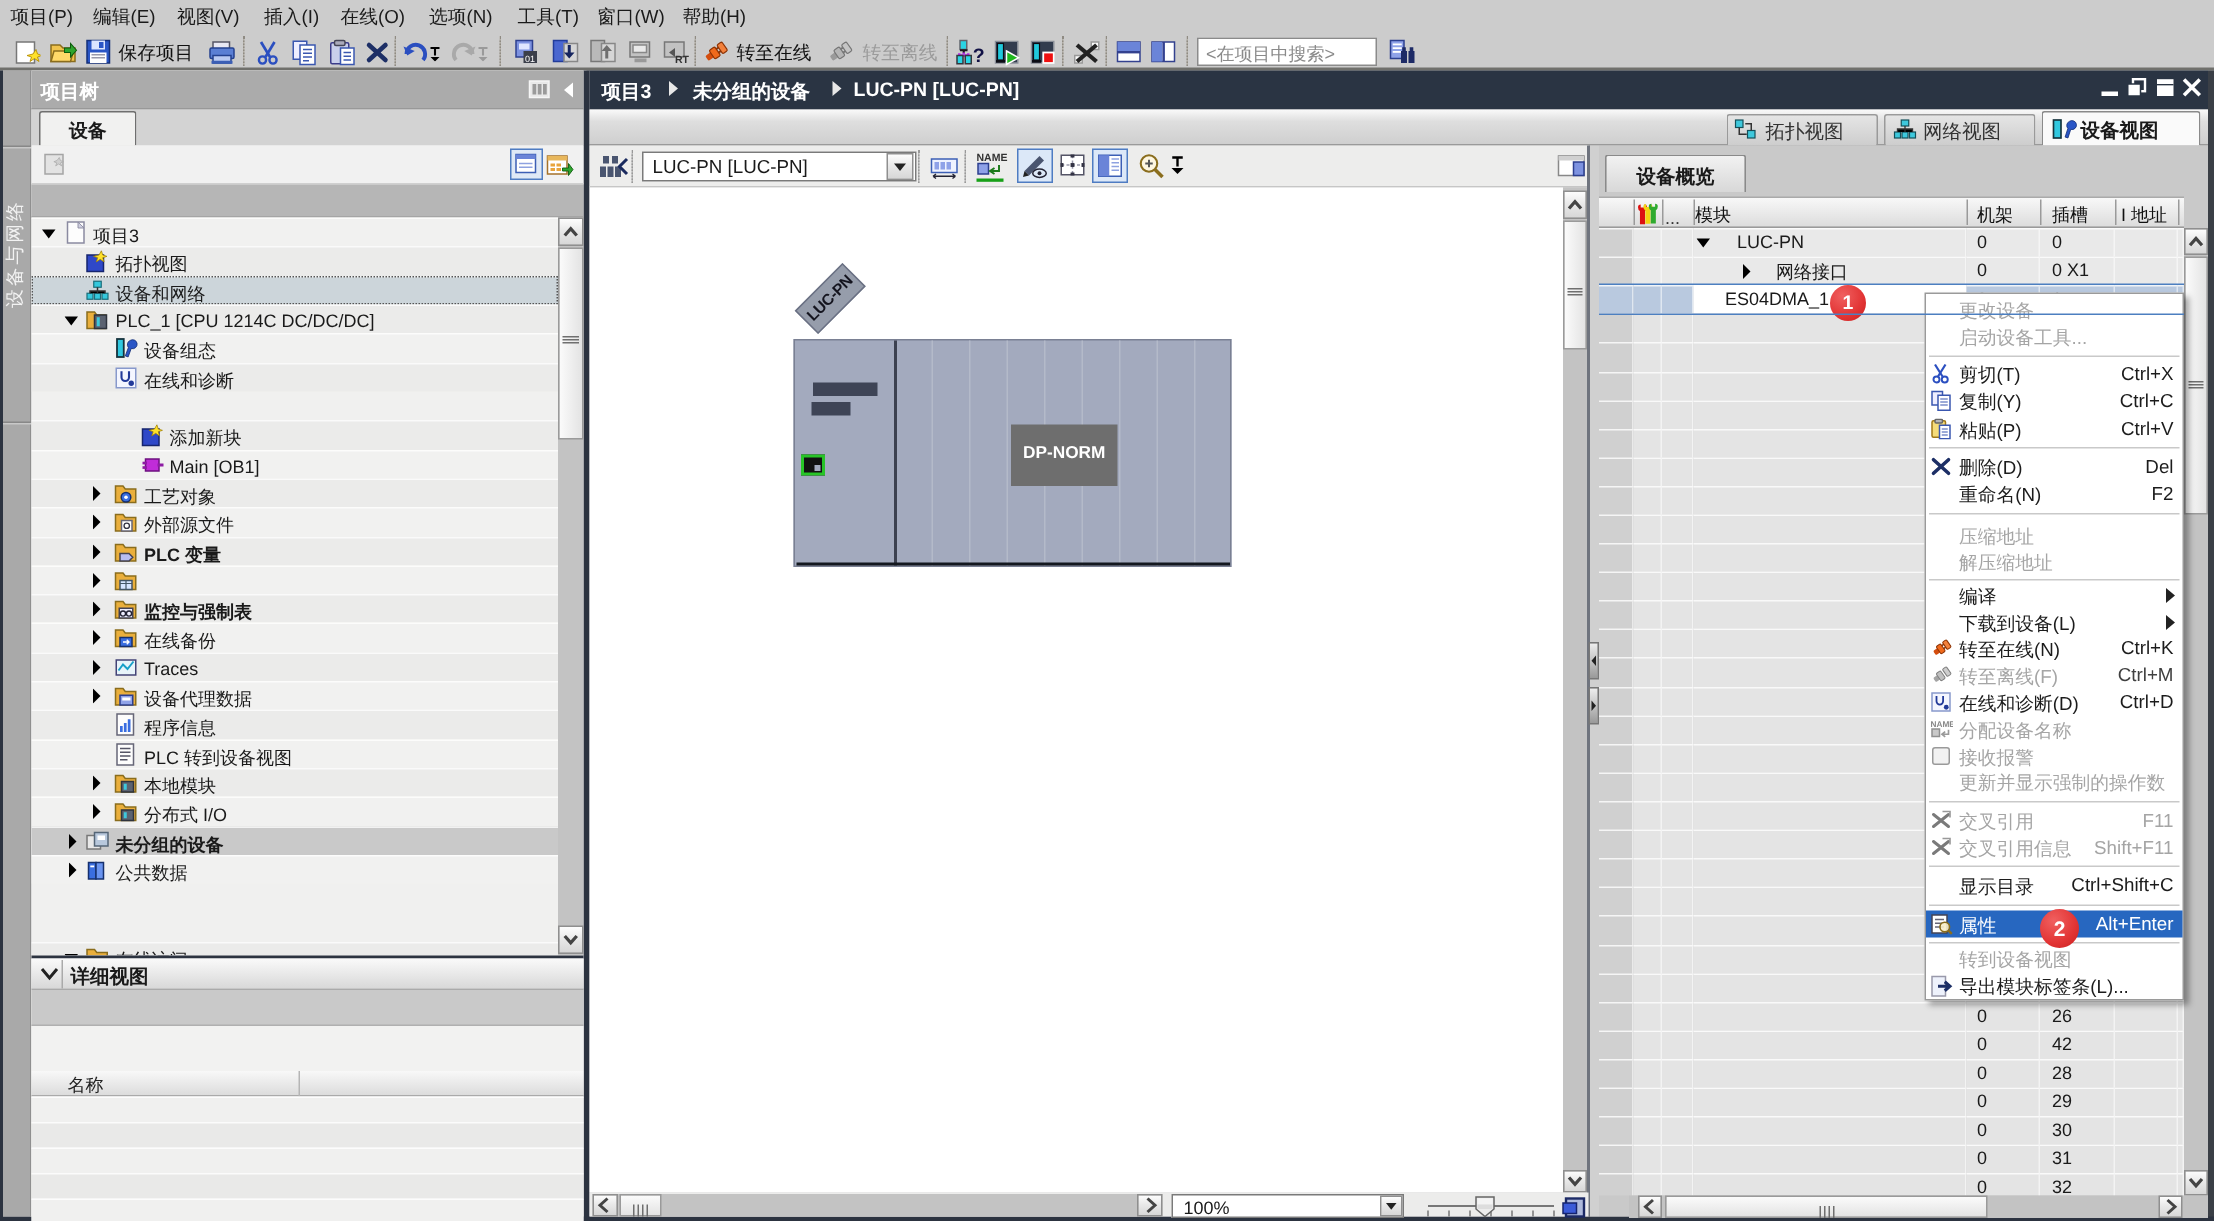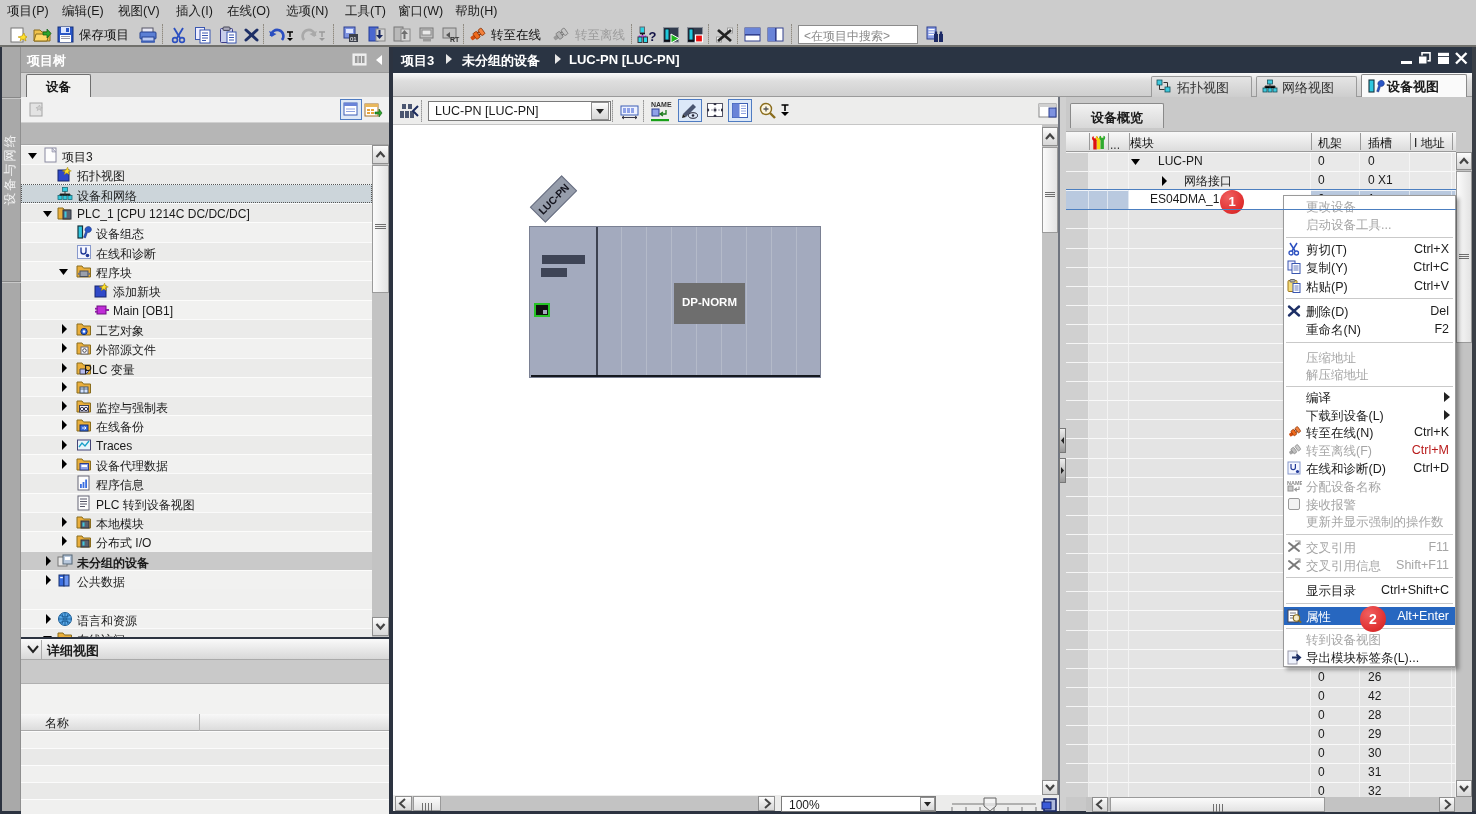--- a/index.html
+++ b/index.html
@@ -313,32 +313,20 @@
       <span style="position:absolute;left:75px;top:3px;font-weight:normal;">设备组态</span>
     </div>
     <div class="ab" style="left:0;top:97px;width:351px;height:19px;background:#ebebea;border-top:1px solid rgba(255,255,255,.75);">
       <svg style="position:absolute;left:55px;top:1px" width="16" height="16" viewBox="0 0 16 16">
         <rect x="1.5" y="1.5" width="13" height="13" fill="#f4f6ff" stroke="#8899cc"></rect>
         <path d="M5 3.5 v4 a2.5 2.5 0 0 0 5 0 v-4" fill="none" stroke="#223a99" stroke-width="1.4"></path>
         <circle cx="11.5" cy="11.5" r="1.8" fill="#223a99"></circle>
       </svg>
       <span style="position:absolute;left:75px;top:3px;font-weight:normal;">在线和诊断</span>
     </div>
-    <div class="ab" style="left:0;top:116px;width:351px;height:19px;background:#f1f1f0;border-top:1px solid rgba(255,255,255,.75);">
-      <svg style="position:absolute;left:38px;top:6px" width="10" height="8">
-        <path d="M0 1 h9 l-4.5 6 z" fill="#000"></path>
-      </svg>
-      <svg style="position:absolute;left:55px;top:1px" width="16" height="16" viewBox="0 0 16 16">
-        <path d="M1 3 h5 l1.5 2 h7 v9 h-13.5 z" fill="#eaaf3c" stroke="#8a6d1d"></path>
-        <rect x="4" y="8" width="8" height="5.5" fill="#9aa0ac" stroke="#4a4f5a"></rect>
-        <rect x="2" y="9.8" width="3" height="2" fill="#6f7582"></rect>
-        <rect x="11" y="9.8" width="3" height="2" fill="#6f7582"></rect>
-      </svg>
-      <span style="position:absolute;left:75px;top:3px;font-weight:normal;">程序块</span>
-    </div>
     <div class="ab" style="left:0;top:135px;width:351px;height:20px;background:#ebebea;border-top:1px solid rgba(255,255,255,.75);">
       <svg style="position:absolute;left:73px;top:1px" width="16" height="16" viewBox="0 0 16 16">
         <rect x="1" y="4" width="11" height="11" fill="#2f48c8" stroke="#16246e"></rect>
         <path d="M11 6 l1.6-2.8 l.9 2.8 l2.8 .9 l-2.8 .9 l.9 2.8 l-2.6-1.7 l-2.6 1.7 l.9-2.8 l-2.8-.9 z" fill="#ffe12b" stroke="#a08000" stroke-width="0.5" transform="translate(-2,-2)"></path>
       </svg>
       <span style="position:absolute;left:92px;top:3px;font-weight:normal;">添加新块</span>
     </div>
     <div class="ab" style="left:0;top:155px;width:351px;height:19px;background:#f1f1f0;border-top:1px solid rgba(255,255,255,.75);">
       <svg style="position:absolute;left:73px;top:1px" width="16" height="16" viewBox="0 0 16 16">
         <rect x="3" y="4" width="9" height="8" fill="#c02cd8" stroke="#6e1080"></rect>
@@ -371,21 +359,21 @@
       <span style="position:absolute;left:75px;top:3px;font-weight:normal;">外部源文件</span>
     </div>
     <div class="ab" style="left:0;top:213px;width:351px;height:19px;background:#ebebea;border-top:1px solid rgba(255,255,255,.75);">
       <svg style="position:absolute;left:40px;top:4px" width="7" height="10">
         <path d="M1 0 l5 5 l-5 5 z" fill="#000"></path>
       </svg>
       <svg style="position:absolute;left:55px;top:1px" width="16" height="16" viewBox="0 0 16 16">
         <path d="M1 3 h5 l1.5 2 h7 v9 h-13.5 z" fill="#eaaf3c" stroke="#8a6d1d"></path>
         <path d="M4 9 h6 l2.5 2.5 l-2.5 2.5 h-6 z" fill="#b8bdf0" stroke="#445"></path>
       </svg>
-      <span style="position:absolute;left:63px;top:3px;font-weight:normal;">PLC 变量</span>
+      <span style="position:absolute;left:75px;top:3px;font-weight:bold;">PLC 变量</span>
     </div>
     <div class="ab" style="left:0;top:232px;width:351px;height:19px;background:#f1f1f0;border-top:1px solid rgba(255,255,255,.75);">
       <svg style="position:absolute;left:40px;top:4px" width="7" height="10">
         <path d="M1 0 l5 5 l-5 5 z" fill="#000"></path>
       </svg>
       <svg style="position:absolute;left:55px;top:1px" width="16" height="16" viewBox="0 0 16 16">
         <path d="M1 3 h5 l1.5 2 h7 v9 h-13.5 z" fill="#eaaf3c" stroke="#8a6d1d"></path>
         <rect x="4" y="8" width="8" height="6" fill="#d6e4ff" stroke="#456"></rect>
         <path d="M4 10 h8 M8 8 v6" stroke="#456" stroke-width="0.8"></path>
       </svg>
@@ -395,21 +383,21 @@
       <svg style="position:absolute;left:40px;top:4px" width="7" height="10">
         <path d="M1 0 l5 5 l-5 5 z" fill="#000"></path>
       </svg>
       <svg style="position:absolute;left:55px;top:1px" width="16" height="16" viewBox="0 0 16 16">
         <path d="M1 3 h5 l1.5 2 h7 v9 h-13.5 z" fill="#eaaf3c" stroke="#8a6d1d"></path>
         <rect x="3.5" y="7.5" width="9" height="6.5" fill="#eef" stroke="#445"></rect>
         <circle cx="6" cy="11" r="1.7" fill="none" stroke="#223" stroke-width="0.9"></circle>
         <circle cx="10" cy="11" r="1.7" fill="none" stroke="#223" stroke-width="0.9"></circle>
         <path d="M7.7 11 h0.8" stroke="#223" stroke-width="0.9"></path>
       </svg>
-      <span style="position:absolute;left:75px;top:3px;font-weight:normal;">监控与强制表</span>
+      <span style="position:absolute;left:75px;top:3px;font-weight:bold;">监控与强制表</span>
     </div>
     <div class="ab" style="left:0;top:270px;width:351px;height:20px;background:#f1f1f0;border-top:1px solid rgba(255,255,255,.75);">
       <svg style="position:absolute;left:40px;top:4px" width="7" height="10">
         <path d="M1 0 l5 5 l-5 5 z" fill="#000"></path>
       </svg>
       <svg style="position:absolute;left:55px;top:1px" width="16" height="16" viewBox="0 0 16 16">
         <path d="M1 3 h5 l1.5 2 h7 v9 h-13.5 z" fill="#eaaf3c" stroke="#8a6d1d"></path>
         <rect x="4" y="8" width="8" height="6" fill="#3a6ee0" stroke="#16306e"></rect>
         <path d="M6 11 h4 m-1.5-1.5 l1.5 1.5 l-1.5 1.5" stroke="#fff" stroke-width="0.9" fill="none"></path>
       </svg>
@@ -495,31 +483,20 @@
     <div class="ab" style="left:0;top:425px;width:351px;height:19px;background:#f1f1f0;border-top:1px solid rgba(255,255,255,.75);">
       <svg style="position:absolute;left:24px;top:4px" width="7" height="10">
         <path d="M1 0 l5 5 l-5 5 z" fill="#000"></path>
       </svg>
       <svg style="position:absolute;left:36px;top:1px" width="16" height="16" viewBox="0 0 16 16">
         <rect x="2" y="3" width="5" height="11" fill="#3a6ee0" stroke="#16306e"></rect>
         <rect x="7" y="3" width="5" height="11" fill="#6a94f0" stroke="#16306e"></rect>
         <rect x="3.2" y="5" width="2.6" height="1.2" fill="#fff"></rect>
       </svg>
       <span style="position:absolute;left:56px;top:3px;font-weight:normal;">公共数据</span>
-    </div>
-    <div class="ab" style="left:0;top:464px;width:351px;height:19px;background:#f1f1f0;border-top:1px solid rgba(255,255,255,.75);">
-      <svg style="position:absolute;left:24px;top:4px" width="7" height="10">
-        <path d="M1 0 l5 5 l-5 5 z" fill="#000"></path>
-      </svg>
-      <svg style="position:absolute;left:36px;top:1px" width="16" height="16" viewBox="0 0 16 16">
-        <circle cx="8" cy="8" r="6.5" fill="#58a8e8" stroke="#1c5e96"></circle>
-        <path d="M1.5 8 h13 M8 1.5 v13 M3 4 a8 8 0 0 0 10 0 M3 12 a8 8 0 0 1 10 0" stroke="#1c5e96" stroke-width="0.9" fill="none"></path>
-        <path d="M5 3 q3 5 0 10 M11 3 q-3 5 0 10" stroke="#1c5e96" stroke-width="0.9" fill="none"></path>
-      </svg>
-      <span style="position:absolute;left:56px;top:3px;font-weight:normal;">语言和资源</span>
     </div>
     <div class="ab" style="left:0;top:483px;width:351px;height:19px;background:#ebebea;border-top:1px solid rgba(255,255,255,.75);">
       <svg style="position:absolute;left:22px;top:6px" width="10" height="8">
         <path d="M0 1 h9 l-4.5 6 z" fill="#000"></path>
       </svg>
       <svg style="position:absolute;left:36px;top:1px" width="16" height="16" viewBox="0 0 16 16">
         <path d="M1 3 h5 l1.5 2 h7 v9 h-13.5 z" fill="#eaaf3c" stroke="#8a6d1d"></path>
         <rect x="4" y="8" width="9" height="6" fill="#28a828" stroke="#0d5c0d"></rect>
         <path d="M5.5 11 h6" stroke="#c8f0c8" stroke-width="1"></path>
       </svg>
@@ -1257,21 +1234,21 @@
 <span class="ab" style="left:1306px;top:425px;color:#1c1c1c;font-size:12.5px;">转至在线(N)</span>
 <span class="ab" style="left:1449px;top:425px;transform:translateX(-100%);color:#1c1c1c;font-size:12.5px;">Ctrl+K</span>
 <svg class="ab" style="left:1287px;top:443px" width="16" height="14" viewBox="0 0 16 14">
     <g transform="rotate(-35 8 7) scale(0.85)">
       <rect x="2" y="6" width="4.5" height="4" rx="1" fill="#a5a5a5"></rect>
       <rect x="5.8" y="4.5" width="4.2" height="7" rx="1" fill="#c0c0c0" stroke="#808080" stroke-width="0.8"></rect>
       <rect x="11.8" y="4.5" width="3.8" height="7" rx="1" fill="#cdcdcd" stroke="#808080" stroke-width="0.8"></rect>
     </g>
   </svg>
 <span class="ab" style="left:1306px;top:443px;color:#a5a5a5;font-size:12.5px;">转至离线(F)</span>
-<span class="ab" style="left:1449px;top:443px;transform:translateX(-100%);color:#b91c1c;font-size:12.5px;">Ctrl+M</span>
+<span class="ab" style="left:1449px;top:443px;transform:translateX(-100%);color:#404040;font-size:12.5px;">Ctrl+M</span>
 <svg class="ab" style="left:1287px;top:461px" width="14" height="14" viewBox="0 0 14 14">
     <rect x="1" y="1" width="12" height="12" fill="#f4f6ff" stroke="#8899cc"></rect>
     <path d="M4 3 v3.5 a2.2 2.2 0 0 0 4.4 0 v-3.5" fill="none" stroke="#223a99" stroke-width="1.2"></path>
     <circle cx="10.5" cy="10.5" r="1.6" fill="#223a99"></circle>
   </svg>
 <span class="ab" style="left:1306px;top:461px;color:#1c1c1c;font-size:12.5px;">在线和诊断(D)</span>
 <span class="ab" style="left:1449px;top:461px;transform:translateX(-100%);color:#1c1c1c;font-size:12.5px;">Ctrl+D</span>
 <svg class="ab" style="left:1287px;top:479px" width="15" height="15" viewBox="0 0 15 15">
     <text x="0" y="5.5" font-size="5.5" font-weight="bold" fill="#888" font-family="Liberation Sans">NAME</text>
     <rect x="1" y="7" width="5" height="5" fill="#c9c9c9" stroke="#909090"></rect>

